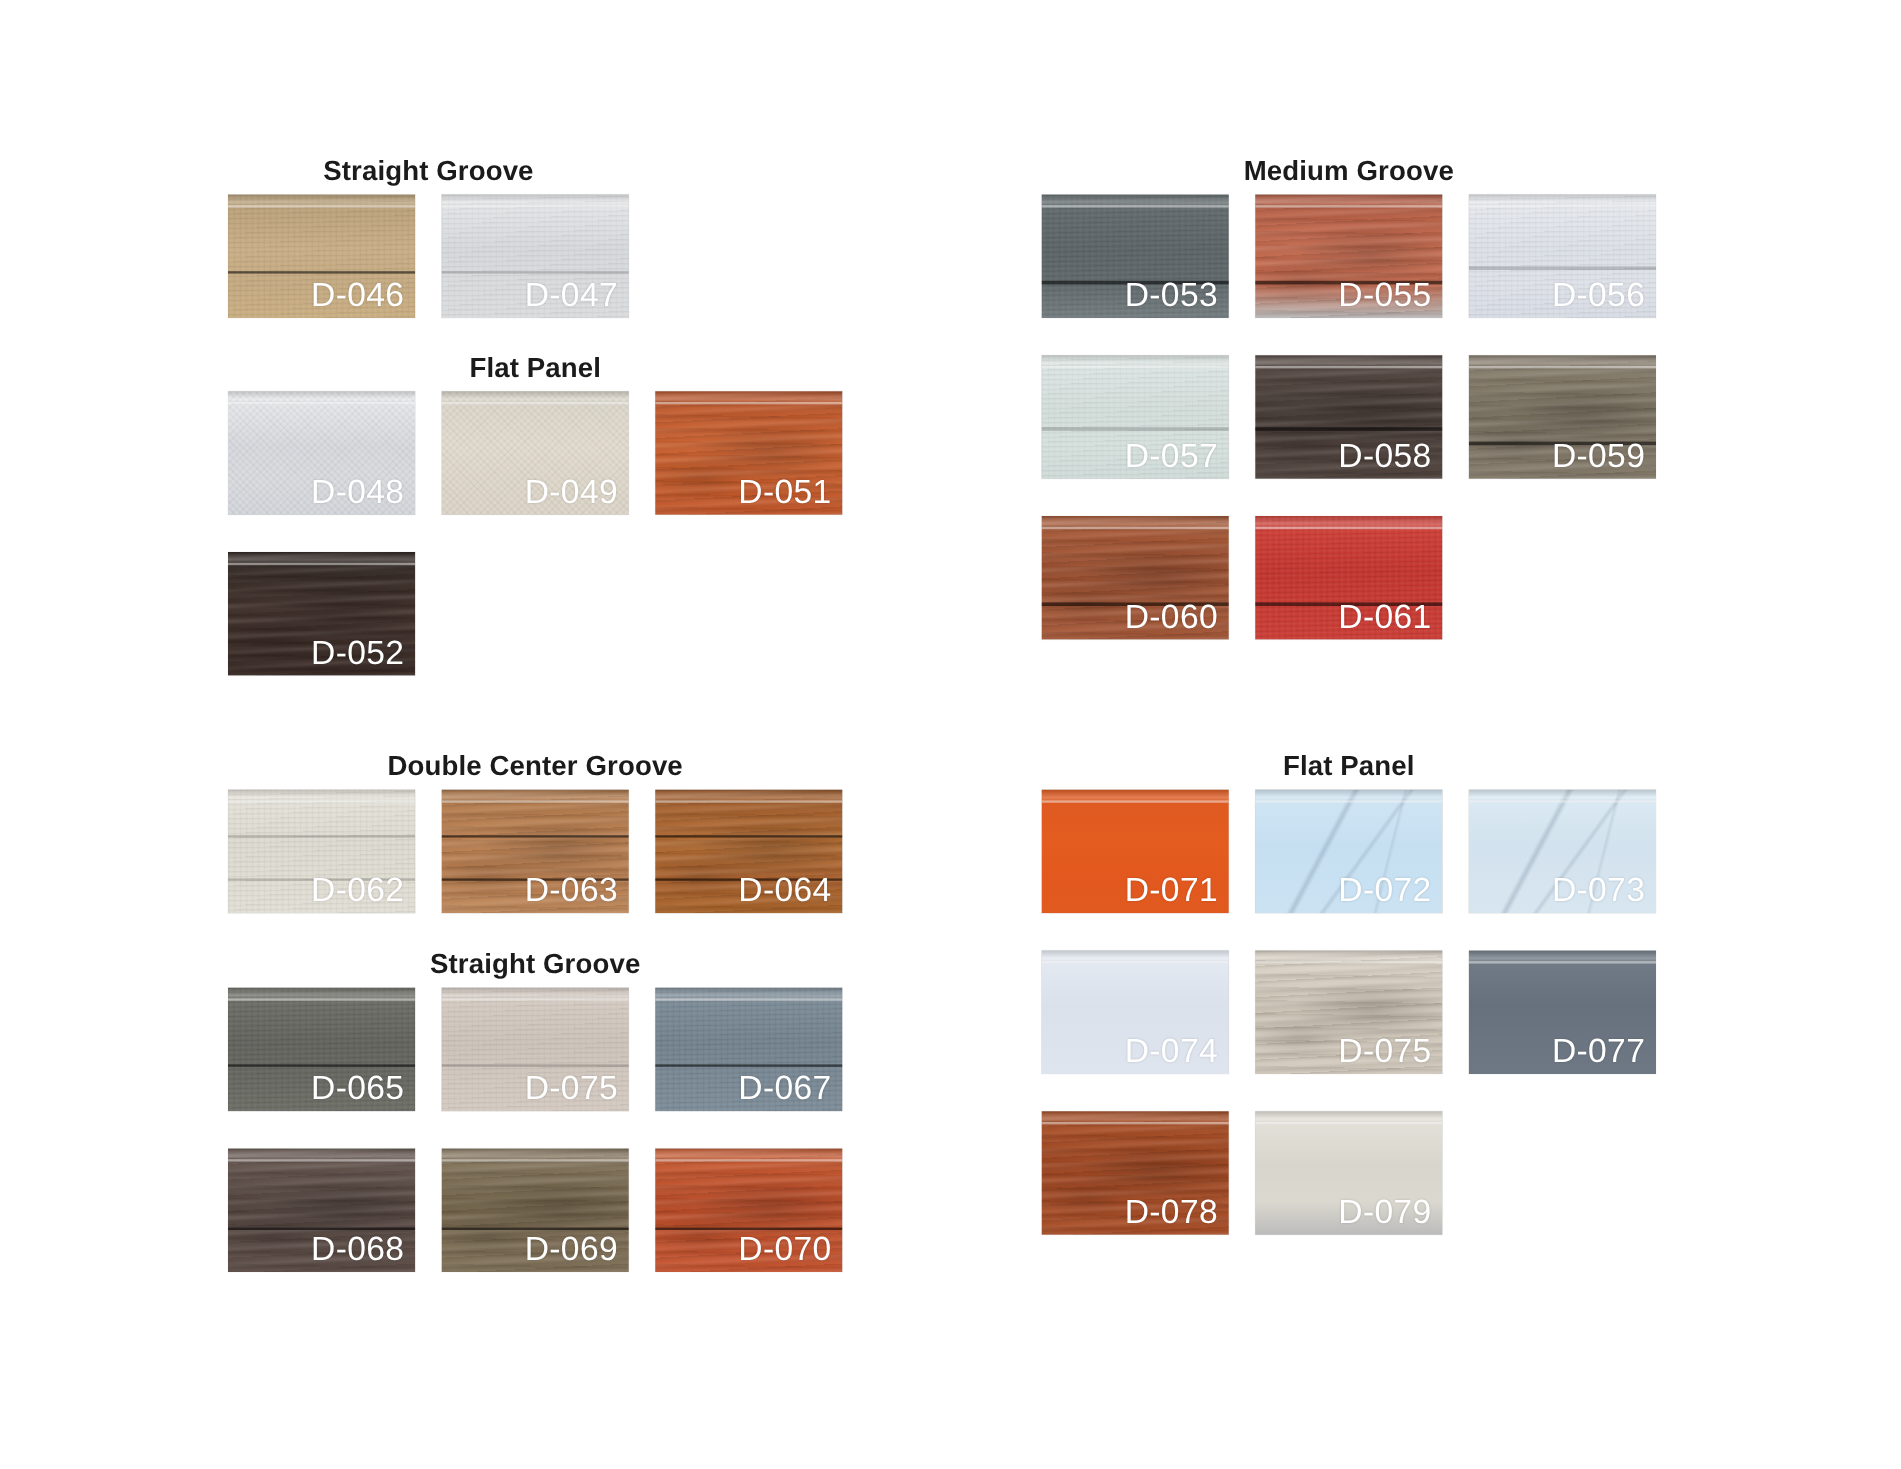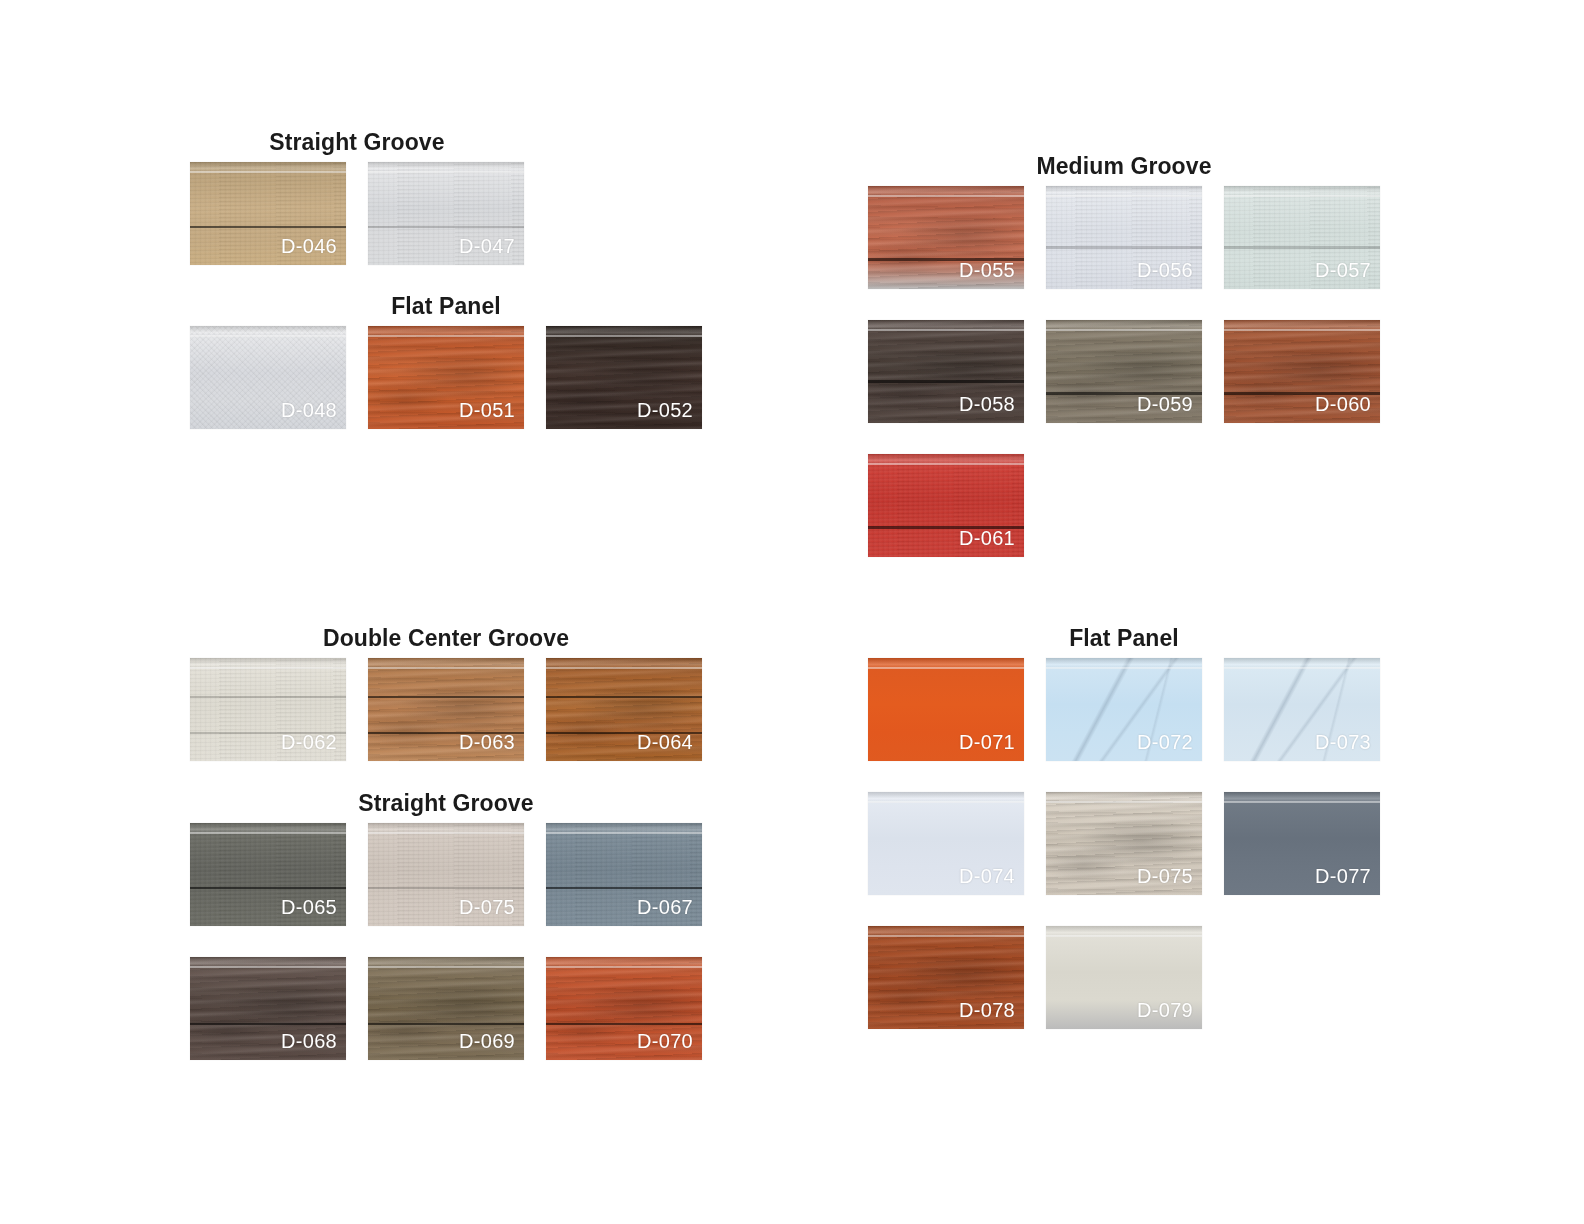--- a/index.html
+++ b/index.html
@@ -55,21 +55,21 @@
     box-shadow: 0 0 0 0.5px rgba(0,0,0,0.04);
   }
   .swatch .tex {
     position: absolute;
     inset: 0;
   }
   .swatch .label {
     position: absolute;
     right: 9px;
     bottom: 4px;
-    font-size: 20px;
+    font-size: 28px;
     font-weight: 400;
     color: #ffffff;
     letter-spacing: 0.3px;
     line-height: 30px;
     text-shadow: 0 0 2px rgba(0,0,0,0.18);
     white-space: nowrap;
   }
 
   
   .groove-top {
@@ -118,20 +118,25 @@
 
   <div class="section" style="left:190px; top:292px;">
     <div class="section-title" style="width:512px;">Flat Panel</div>
     <div class="grid">
         <div class="swatch">
           <div class="tex" style="background: repeating-linear-gradient(45deg, rgba(0, 0, 0, 0.043) 0px, rgba(255, 255, 255, 0.05) 2px, rgba(0, 0, 0, 0) 4px), repeating-linear-gradient(-45deg, rgba(0, 0, 0, 0.04) 0px, rgba(255, 255, 255, 0.043) 2px, rgba(0, 0, 0, 0) 4px), linear-gradient(rgb(233, 234, 236) 0%, rgb(214, 216, 221) 45%, rgb(216, 218, 222) 72%, rgb(210, 213, 218) 100%);"></div>
           <div class="groove-top" style="background: linear-gradient(rgba(0, 0, 0, 0.16) 0%, rgba(255, 255, 255, 0.22) 60%, rgba(0, 0, 0, 0.05) 100%);"></div>
           <div class="label">D-048</div>
         </div>
         <div class="swatch">
+          <div class="tex" style="background: repeating-linear-gradient(45deg, rgba(0, 0, 0, 0.043) 0px, rgba(255, 255, 255, 0.05) 2px, rgba(0, 0, 0, 0) 4px), repeating-linear-gradient(-45deg, rgba(0, 0, 0, 0.04) 0px, rgba(255, 255, 255, 0.043) 2px, rgba(0, 0, 0, 0) 4px), linear-gradient(rgb(217, 212, 201) 0%, rgb(225, 218, 205) 45%, rgb(221, 214, 201) 72%, rgb(219, 212, 198) 100%);"></div>
+          <div class="groove-top" style="background: linear-gradient(rgba(0, 0, 0, 0.16) 0%, rgba(255, 255, 255, 0.22) 60%, rgba(0, 0, 0, 0.05) 100%);"></div>
+          <div class="label">D-049</div>
+        </div>
+        <div class="swatch">
           <div class="tex" style="background: repeating-linear-gradient(177deg, rgba(0, 0, 0, 0.1) 0px, rgba(0, 0, 0, 0) 3px, rgba(255, 255, 255, 0.07) 6px, rgba(0, 0, 0, 0.06) 9px, rgba(0, 0, 0, 0) 13px), repeating-linear-gradient(181deg, rgba(0, 0, 0, 0.07) 0px, rgba(255, 255, 255, 0.05) 5px, rgba(0, 0, 0, 0) 11px), radial-gradient(60% 35% at 62% 48%, rgba(0, 0, 0, 0.16), rgba(0, 0, 0, 0) 70%), radial-gradient(38% 24% at 24% 70%, rgba(0, 0, 0, 0.12), rgba(0, 0, 0, 0) 72%), linear-gradient(rgb(185, 84, 42) 0%, rgb(203, 98, 49) 45%, rgb(195, 90, 42) 72%, rgb(194, 86, 42) 100%);"></div>
           <div class="groove-top" style="background: linear-gradient(rgba(0, 0, 0, 0.16) 0%, rgba(255, 255, 255, 0.22) 60%, rgba(0, 0, 0, 0.05) 100%);"></div>
           <div class="label">D-051</div>
         </div>
         <div class="swatch">
           <div class="tex" style="background: repeating-linear-gradient(177deg, rgba(0, 0, 0, 0.1) 0px, rgba(0, 0, 0, 0) 3px, rgba(255, 255, 255, 0.07) 6px, rgba(0, 0, 0, 0.06) 9px, rgba(0, 0, 0, 0) 13px), repeating-linear-gradient(181deg, rgba(0, 0, 0, 0.07) 0px, rgba(255, 255, 255, 0.05) 5px, rgba(0, 0, 0, 0) 11px), radial-gradient(60% 35% at 62% 48%, rgba(0, 0, 0, 0.16), rgba(0, 0, 0, 0) 70%), radial-gradient(38% 24% at 24% 70%, rgba(0, 0, 0, 0.12), rgba(0, 0, 0, 0) 72%), linear-gradient(rgb(46, 37, 32) 0%, rgb(64, 48, 42) 45%, rgb(58, 43, 38) 72%, rgb(53, 39, 34) 100%);"></div>
           <div class="groove-top" style="background: linear-gradient(rgba(0, 0, 0, 0.16) 0%, rgba(255, 255, 255, 0.22) 60%, rgba(0, 0, 0, 0.05) 100%);"></div>
           <div class="label">D-052</div>
         </div>
       </div>
@@ -200,22 +205,28 @@
         <div class="swatch">
           <div class="tex" style="background: repeating-linear-gradient(177deg, rgba(0, 0, 0, 0.1) 0px, rgba(0, 0, 0, 0) 3px, rgba(255, 255, 255, 0.07) 6px, rgba(0, 0, 0, 0.06) 9px, rgba(0, 0, 0, 0) 13px), repeating-linear-gradient(181deg, rgba(0, 0, 0, 0.07) 0px, rgba(255, 255, 255, 0.05) 5px, rgba(0, 0, 0, 0) 11px), radial-gradient(60% 35% at 62% 48%, rgba(0, 0, 0, 0.16), rgba(0, 0, 0, 0) 70%), radial-gradient(38% 24% at 24% 70%, rgba(0, 0, 0, 0.12), rgba(0, 0, 0, 0) 72%), linear-gradient(rgb(202, 92, 51) 0%, rgb(184, 75, 39) 45%, rgb(192, 80, 43) 72%, rgb(197, 84, 48) 100%);"></div>
           <div class="groove-top" style="background: linear-gradient(rgba(0, 0, 0, 0.16) 0%, rgba(255, 255, 255, 0.22) 60%, rgba(0, 0, 0, 0.05) 100%);"></div>
           <div class="groove-line " style="top: 66px;"></div>
           <div class="label">D-070</div>
         </div>
       </div>
   </div>
 
   <div class="section" style="left:868px; top:128px;">
-    <div class="section-title" style="width:512px;margin-top:24px;">Medium Groove</div>
-    <div class="grid">
+    <div class="section-title" style="width:512px;">Medium Groove</div>
+    <div class="grid">
+        <div class="swatch">
+          <div class="tex" style="background: repeating-linear-gradient(179deg, rgba(0, 0, 0, 0.05) 0px, rgba(255, 255, 255, 0.05) 2px, rgba(0, 0, 0, 0) 4px), repeating-linear-gradient(90deg, rgba(0, 0, 0, 0.03) 0px, rgba(255, 255, 255, 0.03) 2px, rgba(0, 0, 0, 0) 5px), linear-gradient(rgb(97, 106, 109) 0%, rgb(88, 97, 100) 45%, rgb(92, 101, 104) 72%, rgb(113, 122, 125) 100%);"></div>
+          <div class="groove-top" style="background: linear-gradient(rgba(0, 0, 0, 0.16) 0%, rgba(255, 255, 255, 0.22) 60%, rgba(0, 0, 0, 0.05) 100%);"></div>
+          <div class="groove-line " style="top: 72px; height: 3px;"></div>
+          <div class="label">D-053</div>
+        </div>
         <div class="swatch">
           <div class="tex" style="background: repeating-linear-gradient(177deg, rgba(0, 0, 0, 0.1) 0px, rgba(0, 0, 0, 0) 3px, rgba(255, 255, 255, 0.07) 6px, rgba(0, 0, 0, 0.06) 9px, rgba(0, 0, 0, 0) 13px), repeating-linear-gradient(181deg, rgba(0, 0, 0, 0.07) 0px, rgba(255, 255, 255, 0.05) 5px, rgba(0, 0, 0, 0) 11px), radial-gradient(60% 35% at 62% 48%, rgba(0, 0, 0, 0.16), rgba(0, 0, 0, 0) 70%), radial-gradient(38% 24% at 24% 70%, rgba(0, 0, 0, 0.12), rgba(0, 0, 0, 0) 72%), linear-gradient(rgb(179, 91, 66) 0%, rgb(196, 107, 79) 45%, rgb(189, 100, 73) 72%, rgb(187, 187, 187) 100%);"></div>
           <div class="groove-top" style="background: linear-gradient(rgba(0, 0, 0, 0.16) 0%, rgba(255, 255, 255, 0.22) 60%, rgba(0, 0, 0, 0.05) 100%);"></div>
           <div class="groove-line " style="top: 72px; height: 3px;"></div>
           <div class="label">D-055</div>
         </div>
         <div class="swatch">
           <div class="tex" style="background: repeating-linear-gradient(179deg, rgba(0, 0, 0, 0.05) 0px, rgba(255, 255, 255, 0.05) 2px, rgba(0, 0, 0, 0) 4px), repeating-linear-gradient(90deg, rgba(0, 0, 0, 0.03) 0px, rgba(255, 255, 255, 0.03) 2px, rgba(0, 0, 0, 0) 5px), linear-gradient(rgb(231, 234, 239) 0%, rgb(219, 223, 230) 45%, rgb(221, 225, 232) 72%, rgb(215, 219, 227) 100%);"></div>
           <div class="groove-top" style="background: linear-gradient(rgba(0, 0, 0, 0.16) 0%, rgba(255, 255, 255, 0.22) 60%, rgba(0, 0, 0, 0.05) 100%);"></div>
           <div class="groove-line soft" style="top: 60px; height: 3px;"></div>

